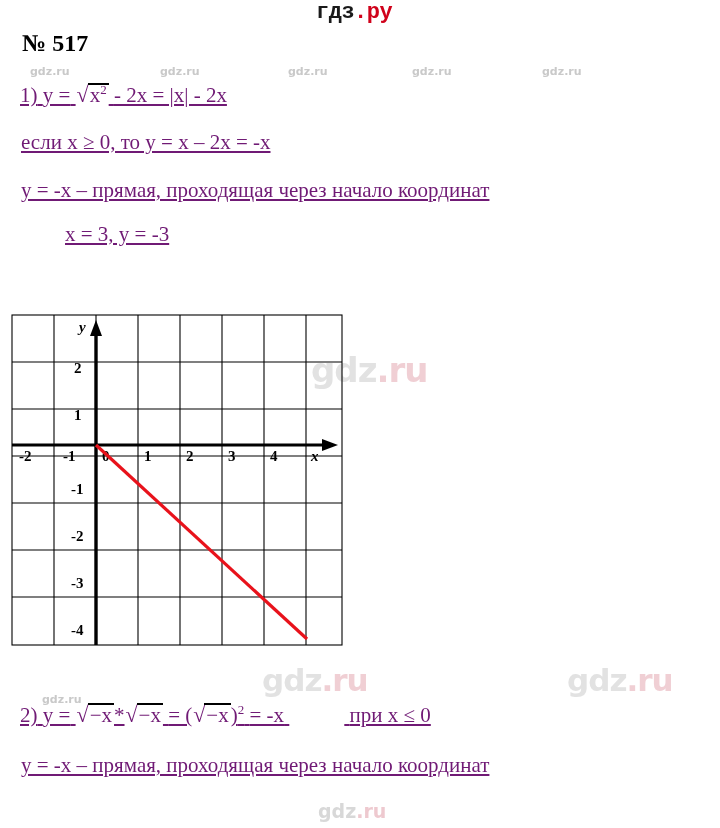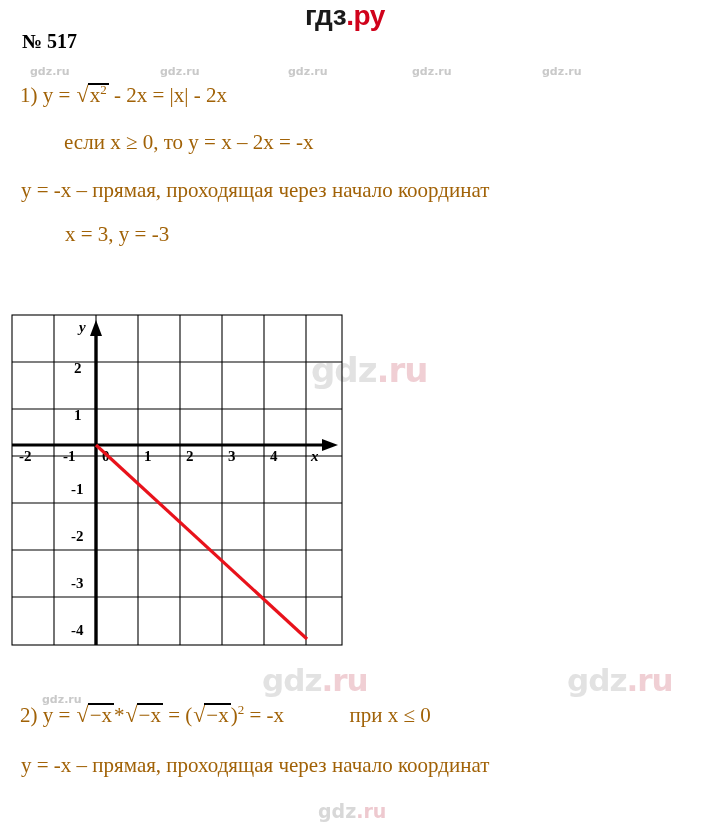--- a/index.html
+++ b/index.html
@@ -19,35 +19,35 @@
   .page {
     position: relative;
     width: 720px;
     height: 828px;
   }
 
   
   .top-logo {
     position: absolute;
     top: 0px;
-    left: 305px;
-    font-family: Liberation Sans, sans-serif;
-    font-weight: bold;
-    font-size: 28px;
+    left: 316px;
+    font-family: Liberation Mono, monospace;
+    font-weight: bold;
+    font-size: 22px;
     letter-spacing: -0.5px;
     color: #1a1a1a;
   }
   .top-logo .ru { color: #d0021b; }
 
   
   .task-no {
     position: absolute;
     top: 30px;
     left: 22px;
-    font-size: 20px;
+    font-size: 24px;
     font-weight: bold;
     font-family: "Liberation Serif", serif;
   }
 
   
   .wm-small {
     position: absolute;
     font-family: "DejaVu Sans", sans-serif;
     font-size: 11px;
     font-weight: bold;
@@ -73,21 +73,22 @@
     white-space: nowrap;
   }
   .wm-bottom .ru { color: #eec9cf; }
 
   
   .line {
     position: absolute;
     font-family: "Liberation Serif", serif;
     font-size: 21px;
     white-space: nowrap;
-    color: #a16207;
+    color: #701a75;
+    text-decoration: underline;
   }
   .sup {
     font-size: 13px;
     vertical-align: super;
   }
   .radical {
     display: inline-block;
     position: relative;
     padding: 0 2px 0 1px;
   }
@@ -158,21 +159,21 @@
   <div class="wm-big" style="top:662px; left:567px; font-size:31px;"><span>gdz</span><span class="ru">.ru</span></div>
   <div class="wm-bottom" style="top:800px; left:318px;"><span>gdz</span><span class="ru">.ru</span></div>
 
   <div class="line" style="top:82px; left:20px;">
     <span>1)</span>
     <span>y =</span>
     <span class="radical"><span class="bar"></span><span class="sign">√</span><span class="body">x</span><span class="sup">2</span></span>
     <span>- 2x = |x| - 2x</span>
   </div>
 
-  <div class="line" style="top:130px; left:21px;margin-left:43px;">если x ≥ 0, то y = x – 2x = -x</div>
+  <div class="line" style="top:130px; left:21px;">если x ≥ 0, то y = x – 2x = -x</div>
   <div class="line" style="top:178px; left:21px;">y = -x – прямая, проходящая через начало координат</div>
   <div class="line" style="top:222px; left:21px;margin-left:44px;">x = 3, y = -3</div>
 
   <svg class="graph" viewBox="0 0 332 332">
 
     <g>
       <rect x="1" y="1" width="330" height="330" class="grid-cell-border"></rect>
       <line x1="1" y1="48" x2="331" y2="48" stroke="#000" stroke-width="1.1"></line>
       <line x1="1" y1="95" x2="331" y2="95" stroke="#000" stroke-width="1.1"></line>
       <line x1="1" y1="142" x2="331" y2="142" stroke="#000" stroke-width="1.1"></line>

